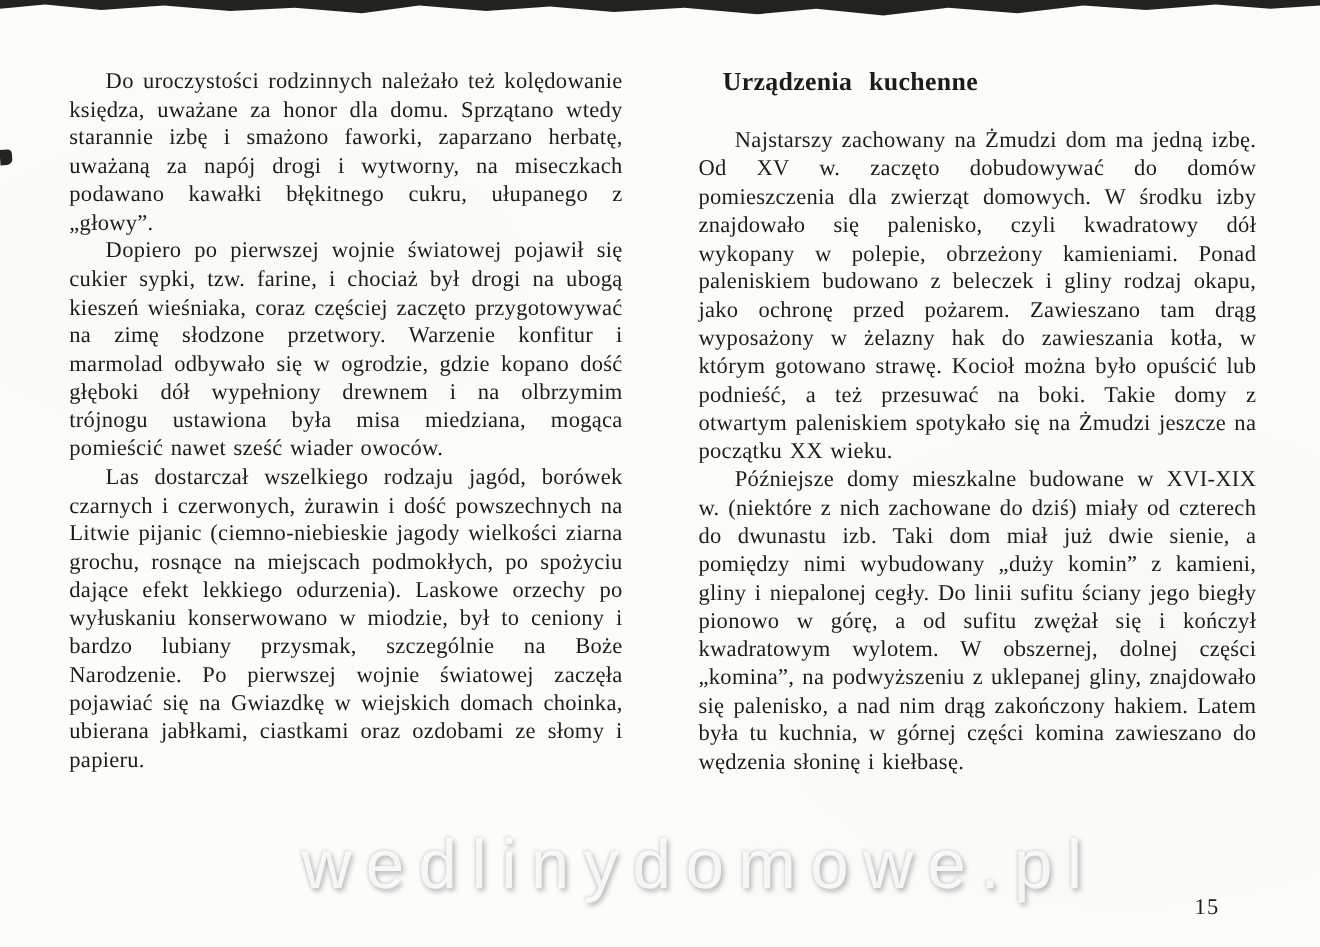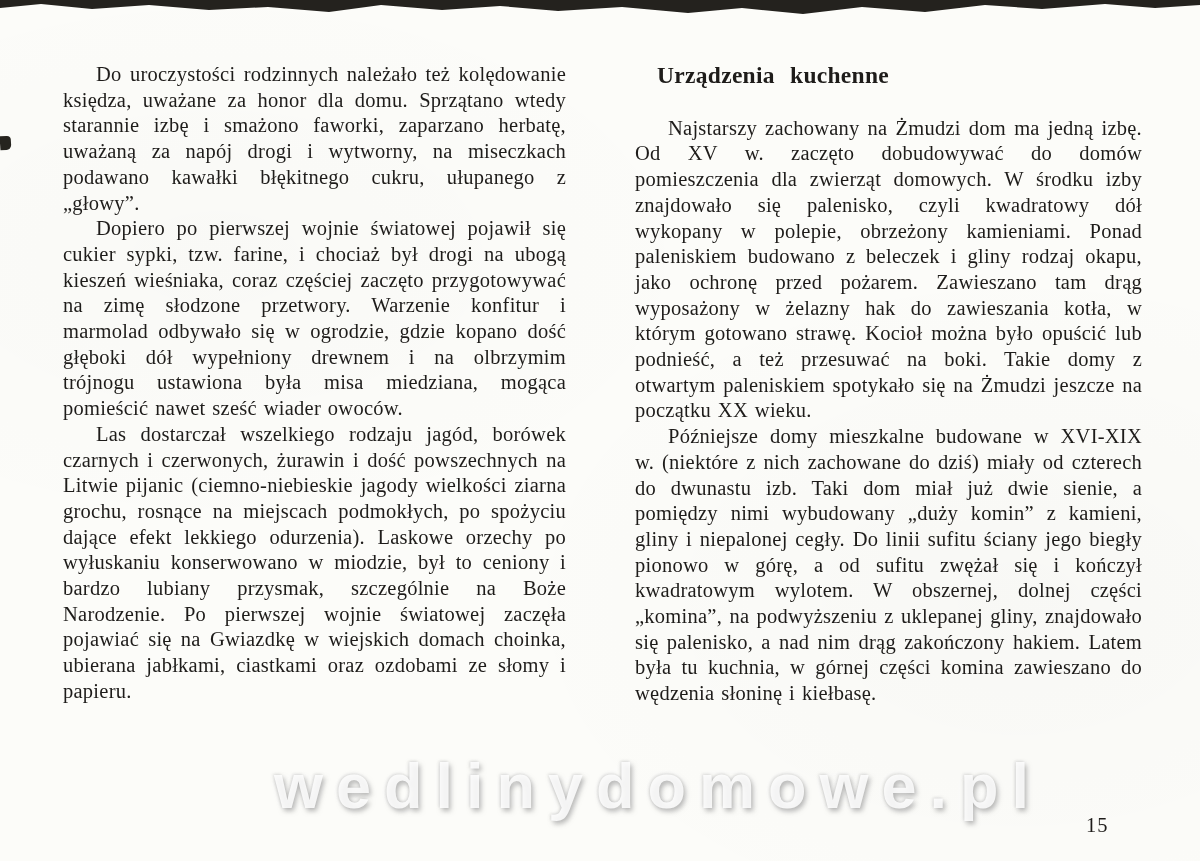--- a/index.html
+++ b/index.html
@@ -57,21 +57,21 @@
     text-align: left;
     text-indent: 22px;
     margin: 1px 0 27px 0;
   }
   .watermark {
     position: absolute;
     left: 274px;
     top: 750px;
     z-index: 5;
     font-family: "Liberation Sans", sans-serif;
-    font-weight: bold;
+    font-weight: normal;
     font-size: 63px;
     letter-spacing: 13px;
     white-space: nowrap;
     color: rgba(255,255,255,0.86);
     text-shadow:
       2px 3px 5px rgba(125,125,125,0.55),
       -1px -1px 3px rgba(165,165,165,0.35),
       0 0 14px rgba(255,255,255,0.65);
   }
   .page-number {

